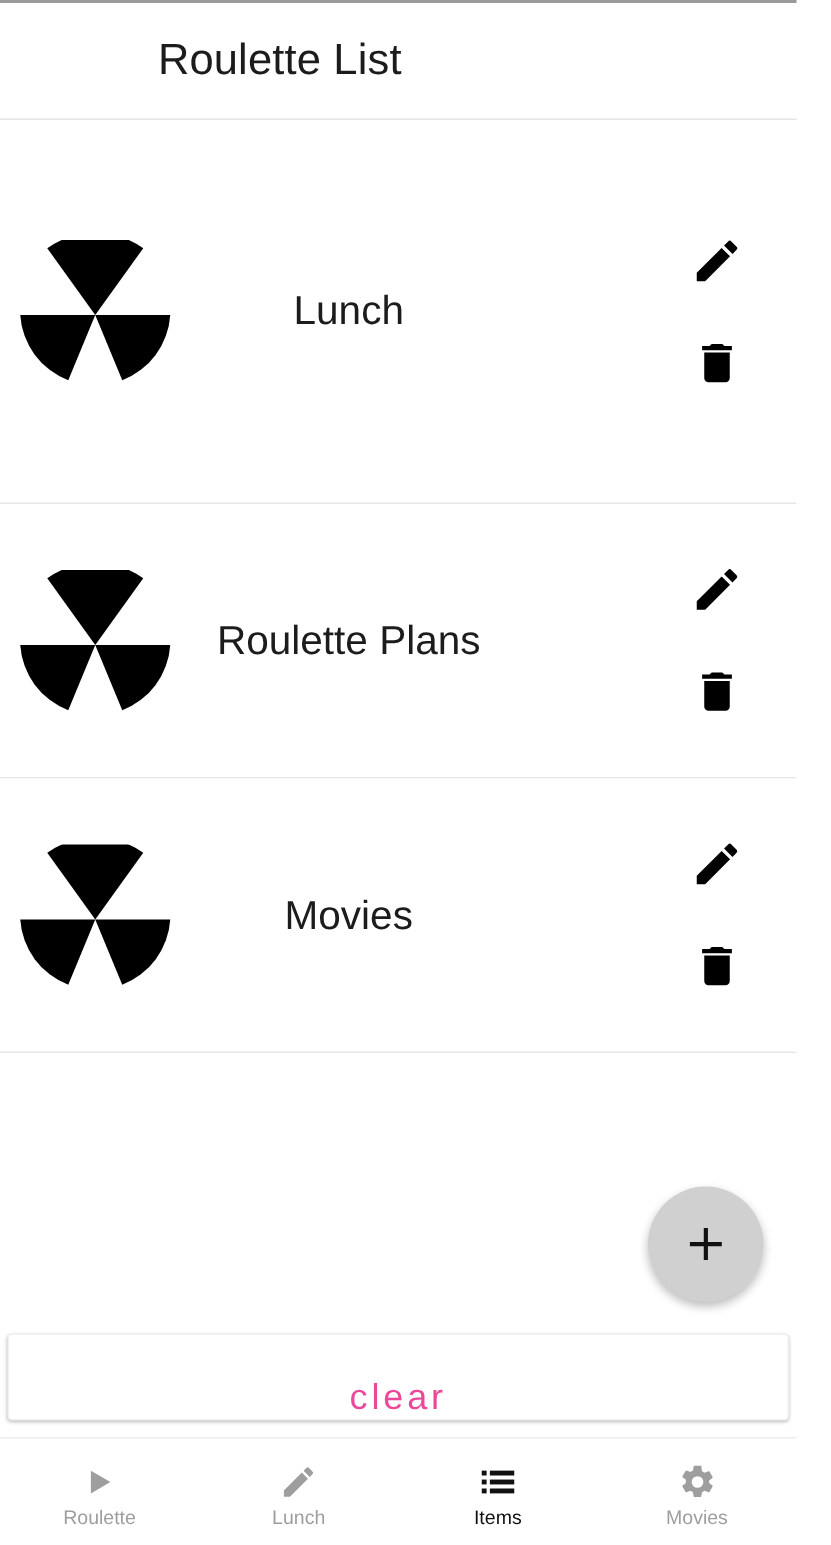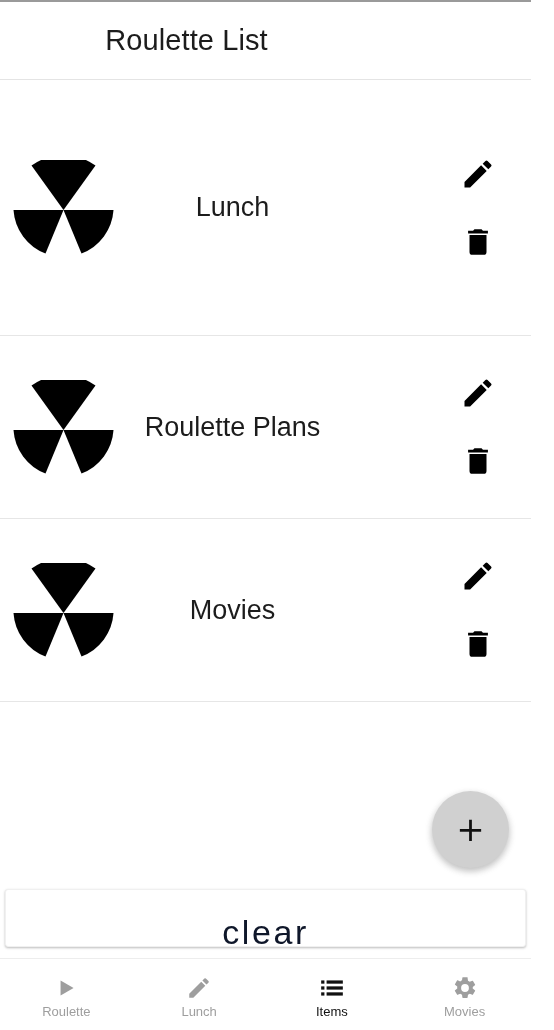--- a/index.html
+++ b/index.html
@@ -157,22 +157,22 @@
     border: 1px solid #f0f0f0;
     border-radius: 3px;
     box-shadow: 0 1px 3px rgba(0,0,0,0.16), 0 1px 2px rgba(0,0,0,0.12);
     display: flex;
     align-items: center;
     justify-content: center;
     cursor: pointer;
     box-sizing: border-box;
   }
   .clear-label {
-    font-size: 34px;
-    color: #0f172a;
+    font-size: 24px;
+    color: #ec4899;
     letter-spacing: 2.6px;
     font-weight: 400;
     margin-top: 28px;
   }
 
   
   .bottom-nav {
     flex: 0 0 72px;
     display: flex;
     align-items: stretch;

